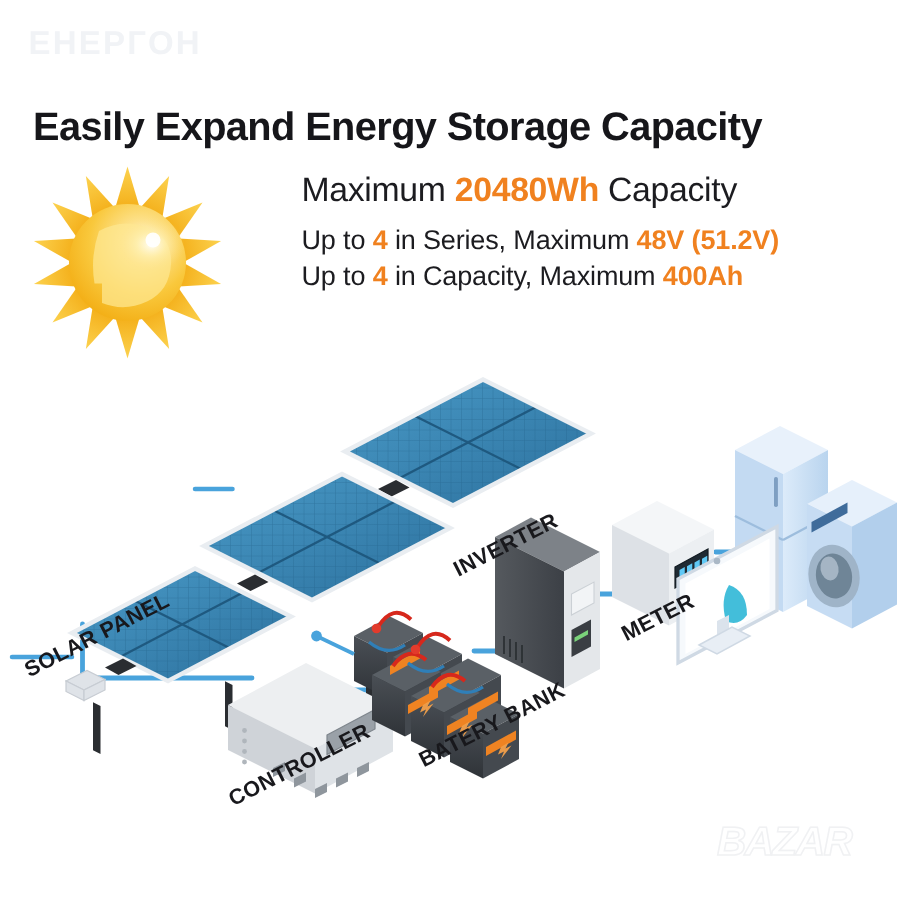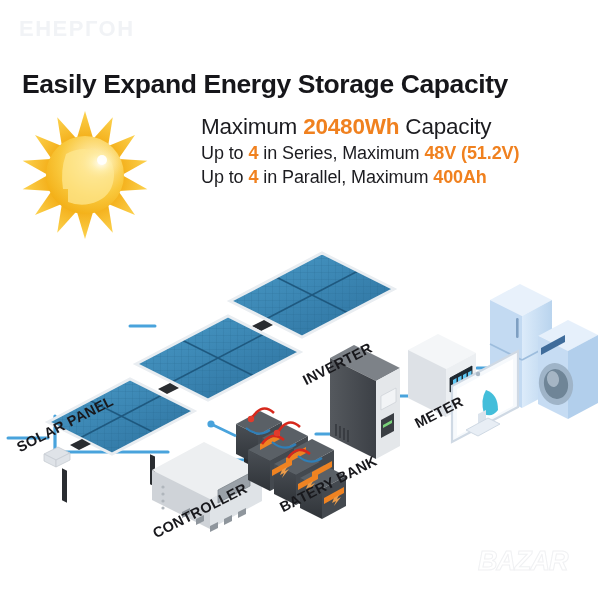--- a/index.html
+++ b/index.html
@@ -36,21 +36,21 @@
   
   .spec-block{position:absolute;left:201px;top:114px;}
   .spec-line1{
     font-size:22.5px;color:#1c1c20;letter-spacing:-0.2px;
     white-space:nowrap;line-height:1.18;
   }
   .spec-line2,.spec-line3{
     font-size:18px;color:#1c1c20;letter-spacing:-0.1px;
     white-space:nowrap;line-height:1.38;
   }
-  .spec-line2{}
+  .spec-line2{margin-top:7px;}
   .hl{color:#f0811f;font-weight:bold;}
 
   
   .sun{position:absolute;left:22px;top:108px;width:128px;height:132px;}
 
   
   .diagram{position:absolute;left:0;top:238px;width:600px;height:320px;}
 
   
   .dlabel{
@@ -148,21 +148,21 @@
       <ellipse cx="79" cy="55" rx="22" ry="18" fill="url(#sunGlow)"></ellipse>
       <circle cx="80" cy="52" r="5" fill="#ffffff" opacity=".92"></circle>
     </svg>
   </div>
 
   <div class="spec-block">
     <div class="spec-line1"><span>Maximum </span><span class="hl">20480Wh</span><span> Capacity</span></div>
 
     <div class="spec-line2"><span>Up to </span><span class="hl">4</span><span> in Series, Maximum </span><span class="hl">48V (51.2V)</span></div>
 
-    <div class="spec-line3"><span>Up to </span><span class="hl">4</span><span> in Parallel, Maximum </span><span class="hl">400Ah</span></div>
+    <div class="spec-line3"><span>Up to </span><span class="hl">4</span><span> in Capacity, Maximum </span><span class="hl">400Ah</span></div>
   </div>
 
   <div class="diagram">
     <svg viewBox="0 0 600 320" width="600" height="320" aria-hidden="true">
       <defs>
         <linearGradient id="pvTop" x1="0" y1="0" x2="1" y2="1">
           <stop offset="0%" stop-color="#4a9bc8"></stop>
           <stop offset="100%" stop-color="#2b6f9c"></stop>
         </linearGradient>
         <linearGradient id="invBody" x1="0" y1="0" x2="1" y2="0">

